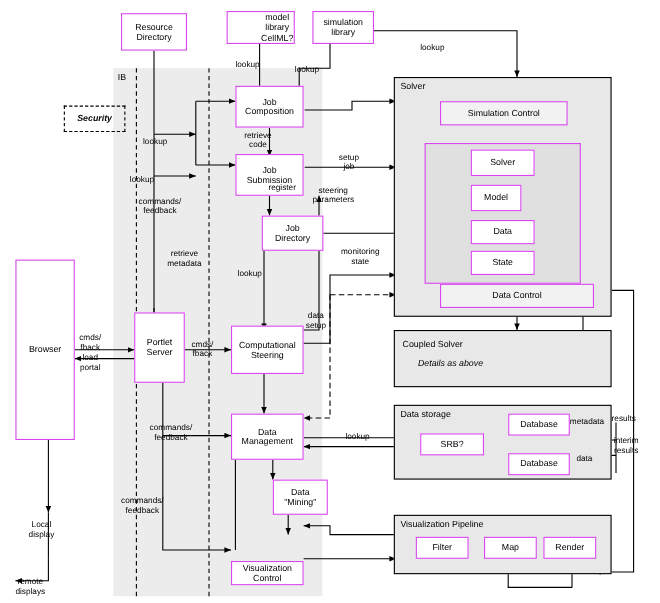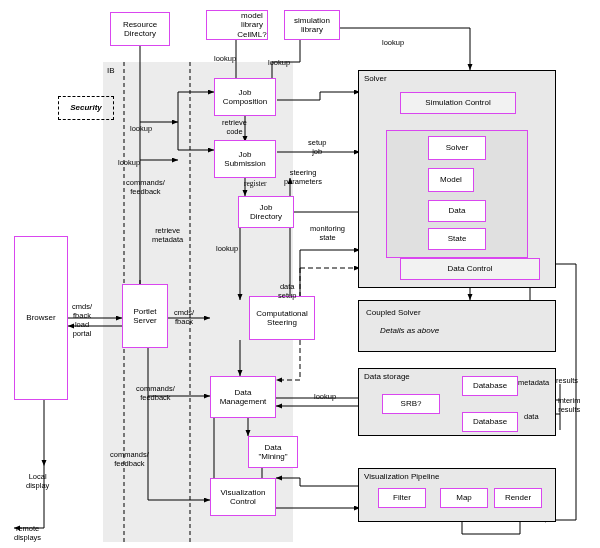--- a/index.html
+++ b/index.html
@@ -169,36 +169,36 @@
 
   <div class="box" style="left:122px;top:284px;width:46px;height:64px;">
       <span style="white-space:pre-line">Portlet
 Server</span>
     </div>
 
   <div class="box" style="left:14px;top:236px;width:54px;height:164px;">
       <span>Browser</span>
     </div>
 
-  <div class="box" style="left:210px;top:296px;width:66px;height:44px;margin-left:39px;">
+  <div class="box" style="left:210px;top:296px;width:66px;height:44px;">
       <span style="white-space:pre-line">Computational
 Steering</span>
     </div>
 
   <div class="box" style="left:210px;top:376px;width:66px;height:42px;">
       <span style="white-space:pre-line">Data
 Management</span>
     </div>
 
   <div class="box" style="left:248px;top:436px;width:50px;height:32px;">
       <span style="white-space:pre-line">Data
 "Mining"</span>
     </div>
 
-  <div class="box" style="left:210px;top:478px;width:66px;height:38px;">
+  <div class="box" style="left:210px;top:510px;width:66px;height:22px;">
       <span style="white-space:pre-line">Visualization
 Control</span>
     </div>
 
   <div class="box" style="left:400px;top:92px;width:116px;height:22px;background:#f2f2f2;">
       <span>Simulation Control</span>
     </div>
 
   <div class="box" style="left:428px;top:136px;width:58px;height:24px;background:#fff;">
       <span>Solver</span>
@@ -246,21 +246,21 @@
   <div class="lbl" style="left:118px;top:158px;">lookup</div>
   <div class="lbl" style="left:216px;top:244px;">lookup</div>
   <div class="lbl" style="left:314px;top:392px;">lookup</div>
 
   <div class="lbl" style="left:222px;top:118px;white-space:pre-line;">retrieve
 code</div>
   <div class="lbl" style="left:308px;top:138px;white-space:pre-line;">setup
 job</div>
   <div class="lbl" style="left:284px;top:168px;white-space:pre-line;">steering
 parameters</div>
-  <div class="lbl" style="left:244px;top:179px;font-family:Liberation Serif, serif;">register</div>
+  <div class="lbl" style="left:244px;top:166px;">register</div>
   <div class="lbl" style="left:126px;top:178px;white-space:pre-line;">commands/
 feedback</div>
   <div class="lbl" style="left:152px;top:226px;white-space:pre-line;">retrieve
 metadata</div>
   <div class="lbl" style="left:310px;top:224px;white-space:pre-line;">monitoring
 state</div>
   <div class="lbl" style="left:72px;top:302px;white-space:pre-line;">cmds/
 fback
 load
 portal</div>

